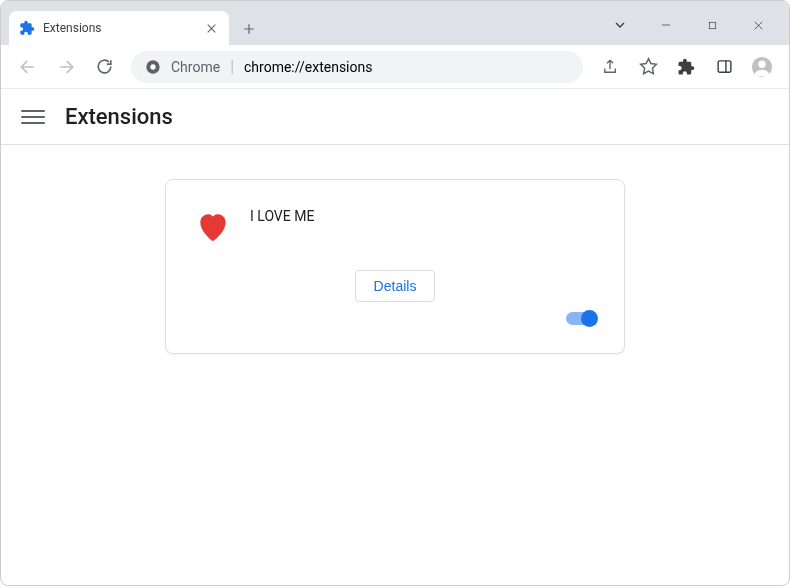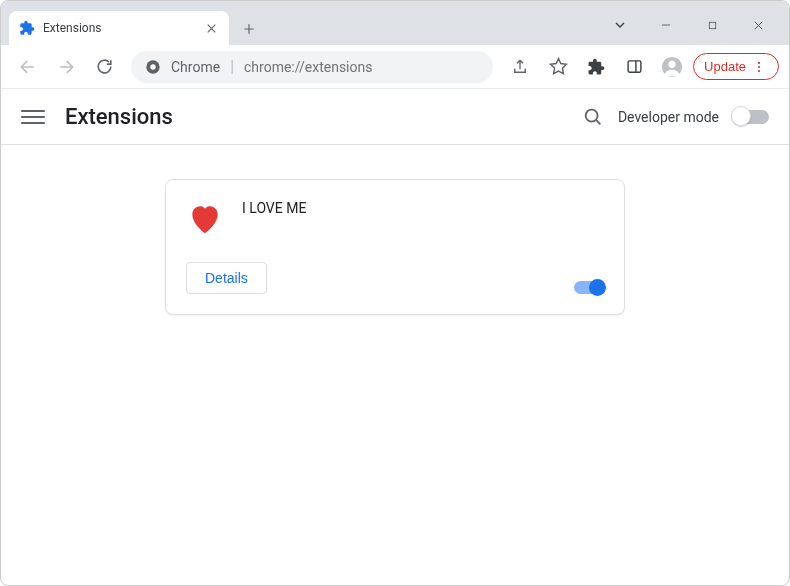--- a/index.html
+++ b/index.html
@@ -17,41 +17,41 @@
 .win-caret { width: 46px; height: 32px; display: flex; align-items: center; justify-content: center; cursor: pointer; }
 
 
 .toolbar { height: 44px; background: #fff; border-bottom: 1px solid #e8eaed; display: flex; align-items: center; padding: 0 10px; gap: 4px; }
 .tb-icon { width: 34px; height: 34px; display: flex; align-items: center; justify-content: center; border-radius: 50%; cursor: pointer; color: #5f6368; }
 .tb-icon.disabled { color: #bdc1c6; cursor: default; }
 .pill { flex: 1; height: 32px; background: #f1f3f4; border-radius: 17px; display: flex; align-items: center; padding: 0 14px; gap: 10px; margin: 0 6px; }
 .pill-chrome { width: 16px; height: 16px; }
 .pill-label { font-size: 14px; color: #5f6368; }
 .pill-sep { color: #bdc1c6; }
-.pill-url { font-size: 14px; color: #737373; }
+.pill-url { font-size: 14px; color: #000000; }
 .update-btn { border: 1px solid #d93025; color: #d93025; background: #fff; border-radius: 16px; padding: 5px 12px 5px 10px; font-size: 13px; display: flex; align-items: center; gap: 6px; cursor: pointer; }
 
 
 .page-hdr { height: 56px; display: flex; align-items: center; padding: 0 20px; border-bottom: 1px solid #e0e0e0; gap: 20px; }
 .hamburger { width: 24px; height: 24px; display: flex; flex-direction: column; justify-content: center; gap: 4px; cursor: pointer; }
 .hamburger span { height: 2px; background: #5f6368; border-radius: 1px; }
 .page-title { font-size: 22px; color: #202124; font-weight: 500; }
 .hdr-right { margin-left: auto; display: flex; align-items: center; gap: 14px; }
 .devmode-label { font-size: 14px; color: #3c4043; }
 .toggle-off { width: 36px; height: 14px; background: #bdc1c6; border-radius: 7px; position: relative; cursor: pointer; }
 .toggle-off .knob { width: 20px; height: 20px; background: #fff; border: 1px solid #dadce0; border-radius: 50%; position: absolute; left: -2px; top: -4px; box-shadow: 0 1px 2px rgba(0,0,0,0.2); }
 
 
 .content { padding: 34px 20px; display: flex; justify-content: center; }
-.card { width: 460px; background: #fff; border: 1px solid #e0e0e0; border-radius: 8px; padding: 20px; box-shadow: 0 1px 2px rgba(60,64,67,0.08); }
+.card { width: 460px; background: #fff; border: 1px solid #e0e0e0; border-radius: 8px; padding: 28px; box-shadow: 0 1px 2px rgba(60,64,67,0.08); }
 .card-top { display: flex; gap: 18px; margin-bottom: 24px; }
 .ext-icon { flex-shrink: 0; }
 .ext-name { font-size: 14px; color: #202124; margin-bottom: 8px; }
 .ext-desc { font-size: 13px; color: #5f6368; line-height: 1.5; }
-.card-bottom { display: flex; align-items: flex-end; gap: 10px; }
+.card-bottom { display: flex; align-items: center; gap: 10px; flex-direction: column; }
 .card-btn { border: 1px solid #dadce0; background: #fff; color: #1a73e8; font-size: 14px; padding: 7px 18px; border-radius: 4px; cursor: pointer; }
 .toggle-on { width: 30px; height: 13px; background: #8ab4f8; border-radius: 7px; position: relative; cursor: pointer; margin-left: auto; }
 .toggle-on .knob { width: 17px; height: 17px; background: #1a73e8; border-radius: 50%; position: absolute; right: -2px; top: -2px; }
 
 svg { display: block; }
 </style>
 </head>
 <body>
 
 <div class="titlebar">
@@ -145,47 +145,29 @@
         <path stroke="#3c4043" stroke-width="2" d="M14 4v16"></path>
       </svg>
   </div>
   <div class="tb-icon">
     <svg viewBox="0 0 24 24" width="22" height="22">
         <circle cx="12" cy="12" r="11" fill="#bdc1c6"></circle>
         <circle cx="12" cy="9" r="4" fill="#fff"></circle>
         <path fill="#fff" d="M4 20c1.5-4 5-5 8-5s6.5 1 8 5v2H4z"></path>
       </svg>
   </div>
-  <button class="update-btn">
-    <span>Update</span>
-    <svg viewBox="0 0 24 24" width="14" height="14">
-        <circle cx="12" cy="5" r="1.8" fill="#d93025"></circle>
-        <circle cx="12" cy="12" r="1.8" fill="#d93025"></circle>
-        <circle cx="12" cy="19" r="1.8" fill="#d93025"></circle>
-      </svg>
-  </button>
 </div>
 
 <div class="page-hdr">
   <div class="hamburger">
     <span></span>
       <span></span>
       <span></span>
   </div>
   <div class="page-title">Extensions</div>
-  <div class="hdr-right">
-    <svg viewBox="0 0 24 24" width="22" height="22" style="cursor:pointer">
-        <circle cx="10.5" cy="10.5" r="6.5" fill="none" stroke="#5f6368" stroke-width="2"></circle>
-        <path stroke="#5f6368" stroke-width="2" d="M20 20l-4.5-4.5"></path>
-      </svg>
-    <span class="devmode-label">Developer mode</span>
-    <div class="toggle-off">
-        <div class="knob"></div>
-      </div>
-  </div>
 </div>
 
 <div class="content">
   <div class="card">
     <div class="card-top">
       <div class="ext-icon">
         <svg viewBox="0 0 24 24" width="38" height="38">
             <path fill="#e53935" d="M12 21s-8-5.5-8-12c0-3 2.5-5 5-5 2 0 3 1.5 3 1.5S13 4 15 4c2.5 0 5 2 5 5 0 6.5-8 12-8 12z"></path>
           </svg>
       </div>

